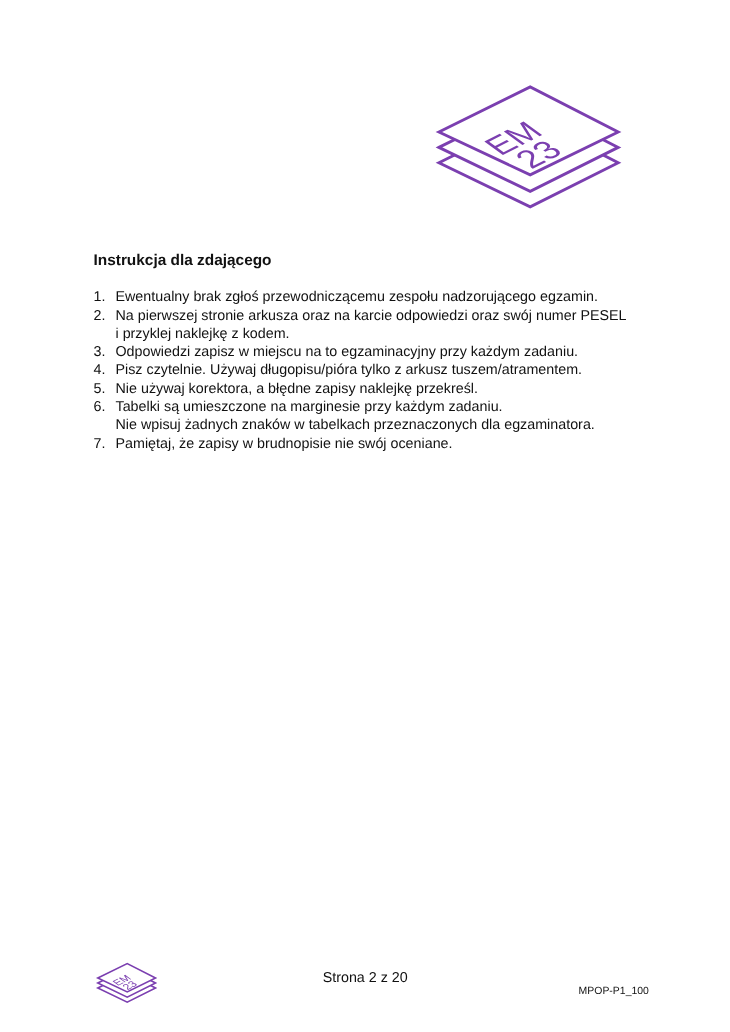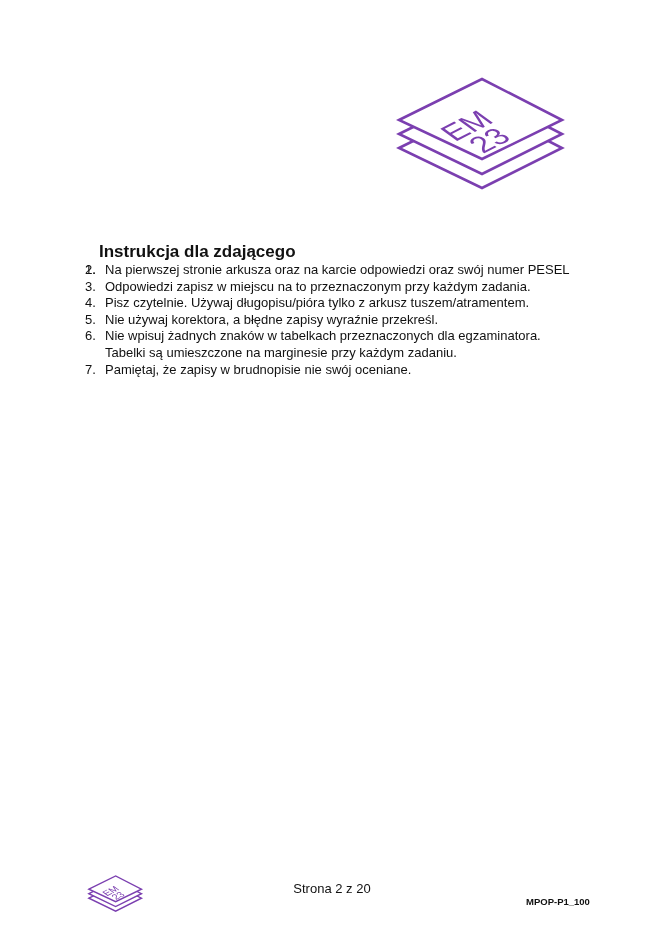--- a/index.html
+++ b/index.html
@@ -1,26 +1,26 @@
 <!DOCTYPE html>
 <html><head>
 <meta charset="utf-8">
 <style>
   html, body { margin:0; padding:0; background:#fff; }
   body { width:664px; height:938px; position:relative; overflow:hidden;
          font-family:"Liberation Sans", sans-serif; color:#111; }
   .logo-big { position:absolute; left:390px; top:70px; width:180px; height:130px; }
   .logo-small { position:absolute; left:86px; top:872px; width:58px; height:44px; }
-  .title { position:absolute; left:85px; top:228px; font-size:17px; font-weight:bold; margin:14px; }
+  .title { position:absolute; left:85px; top:228px; font-size:14px; font-weight:bold; margin:0; }
   ol.instr { position:absolute; left:85px; top:262px; margin:0; padding:0; list-style:none;
              font-size:13px; line-height:16.6px; width:520px; }
   ol.instr li { position:relative; padding-left:20px; }
   ol.instr li .num { position:absolute; left:0; top:0; }
   .page-num { position:absolute; left:0; width:664px; top:881px; text-align:center; font-size:13px; }
-  .code { position:absolute; left:526px; top:896px; font-size:9.5px; font-weight:bold; }
+  .code { position:absolute; left:526px; top:896px; font-size:9.5px; font-weight:normal; }
 </style>
 </head>
 <body>
 
 <svg class="logo-big" viewBox="390 70 180 130">
   <g fill="none" stroke="#7b3fb0" stroke-width="2.6" stroke-linejoin="miter">
     <polygon points="399,148 482,107 562,148 482,188"></polygon>
     <polygon points="399,134 482,93 562,134 482,174" fill="#fff"></polygon>
     <polygon points="399,120 482,79 562,120 482,159" fill="#fff"></polygon>
   </g>
@@ -28,41 +28,43 @@
     <text transform="translate(455,142) rotate(-27) skewX(27) scale(1,0.9)">EM</text>
     <text transform="translate(483,154) rotate(-27) skewX(27) scale(1,0.9)">23</text>
   </g>
 </svg>
 
 <h1 class="title">Instrukcja dla zdającego</h1>
 
 <ol class="instr">
   <li>
     <span class="num">1.</span>
+    <div>Ewentualny brak zgłoś przewodniczącemu zespołu nadzorującego egzamin.</div>
   </li>
   <li>
     <span class="num">2.</span>
     <div>Na pierwszej stronie arkusza oraz na karcie odpowiedzi oraz swój numer PESEL</div>
+    <div>i przyklej naklejkę z kodem.</div>
   </li>
   <li>
     <span class="num">3.</span>
-    <div>Odpowiedzi zapisz w miejscu na to przeznaczonym przy każdym zadania.</div>
+    <div>Odpowiedzi zapisz w miejscu na to egzaminacyjny przy każdym zadaniu.</div>
   </li>
   <li>
     <span class="num">4.</span>
     <div>Pisz czytelnie. Używaj długopisu/pióra tylko z arkusz tuszem/atramentem.</div>
   </li>
   <li>
     <span class="num">5.</span>
-    <div>Nie używaj korektora, a błędne zapisy wyraźnie przekreśl.</div>
+    <div>Nie używaj korektora, a błędne zapisy naklejkę przekreśl.</div>
   </li>
   <li>
     <span class="num">6.</span>
+    <div>Tabelki są umieszczone na marginesie przy każdym zadaniu.</div>
     <div>Nie wpisuj żadnych znaków w tabelkach przeznaczonych dla egzaminatora.</div>
-    <div>Tabelki są umieszczone na marginesie przy każdym zadaniu.</div>
   </li>
   <li>
     <span class="num">7.</span>
     <div>Pamiętaj, że zapisy w brudnopisie nie swój oceniane.</div>
   </li>
 </ol>
 
 <svg class="logo-small" viewBox="390 70 180 130">
   <g fill="none" stroke="#7b3fb0" stroke-width="4.5">
     <polygon points="399,148 482,107 562,148 482,188"></polygon>

